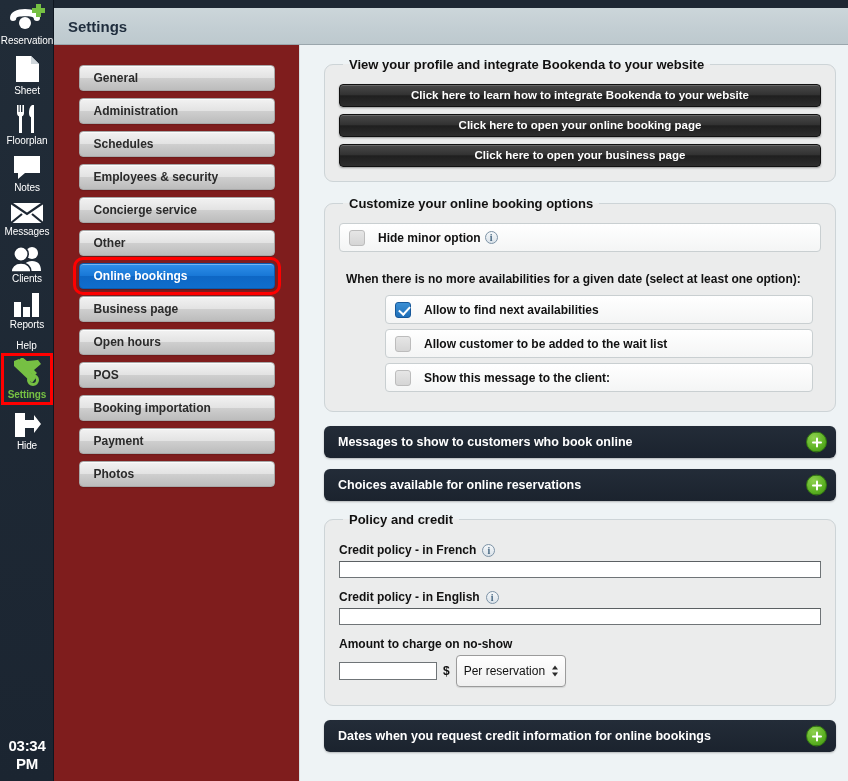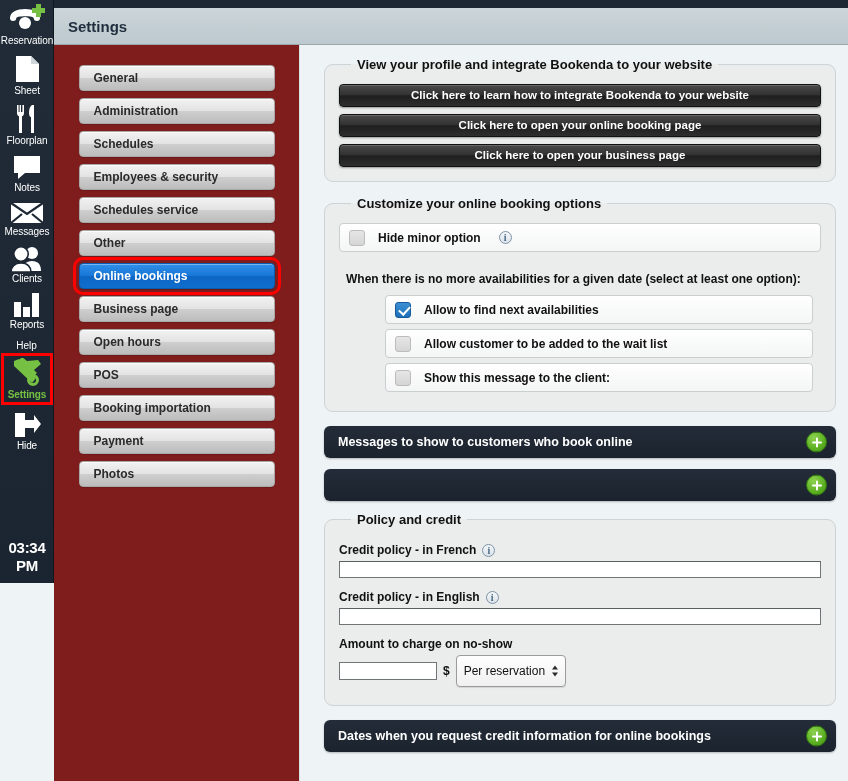--- a/index.html
+++ b/index.html
@@ -7,21 +7,21 @@
   html, body {
     width: 848px; height: 781px;
     font-family: "Liberation Sans", sans-serif;
     overflow: hidden;
     background: #eef3f5;
   }
   #app { position: relative; width: 848px; height: 781px; overflow: hidden; }
 
   
   #sidebar {
-    position: absolute; left: 0; top: 0; width: 54px; height: 583px;
+    position: absolute; left: 0; top: 0; width: 54px; height: 781px;
     background: #1d2733;
     background-image: linear-gradient(180deg, #212c38 0%, #1b2531 100%);
     border-right: 1px solid #0e1620;
     z-index: 5;
   }
   .nav-item {
     width: 54px; padding: 4px 0 3px 0;
     display: flex; flex-direction: column; align-items: center;
     cursor: pointer;
   }
@@ -109,21 +109,21 @@
 
   fieldset.group {
     border: 1px solid #cdd4d7;
     border-radius: 9px;
     background: #ebecec;
     padding: 12px 14px 14px 14px;
     margin-bottom: 14px;
   }
   fieldset.group > legend {
     font-size: 13px; font-weight: bold; color: #111; padding: 0 6px;
-    margin-left: 12px;
+    margin-left: 4px;
   }
 
   .dark-btn {
     display: block; width: 100%; height: 23px; line-height: 21px;
     margin-bottom: 7px; text-align: center;
     background: linear-gradient(180deg,#4a4a4a 0%, #333333 45%, #1f1f1f 52%, #2e2e2e 100%);
     border: 1px solid #111; border-radius: 4px;
     color: #ffffff; font-size: 11.5px; font-weight: bold;
     box-shadow: 0 1px 2px rgba(0,0,0,0.35), inset 0 1px 0 rgba(255,255,255,0.18);
     cursor: pointer;
@@ -151,21 +151,21 @@
     background: linear-gradient(180deg,#3b8fd4 0%, #1f6fb8 100%);
     border: 1px solid #16589a;
   }
   .cbox.checked::after {
     content: "";
     position: absolute; left: 4.5px; top: 1.5px;
     width: 5px; height: 9px;
     border: solid #ffffff; border-width: 0 2.2px 2.2px 0;
     transform: rotate(43deg);
   }
-  .opt-label { display: flex; align-items: center; gap: 18px; }
+  .opt-label { display: flex; align-items: center; gap: 4px; }
 
   .info-icon {
     display: inline-block; width: 13px; height: 13px; border-radius: 50%;
     background: linear-gradient(180deg,#f4f7f9 0%, #dbe3ea 100%);
     border: 1px solid #7d93a6;
     color: #4a6983; font-size: 10px; font-weight: bold;
     text-align: center; line-height: 12px;
     font-family: "Liberation Serif", serif;
     vertical-align: middle; cursor: pointer;
   }
@@ -349,21 +349,21 @@
         <div class="menu-btn">
             <span>Administration</span>
           </div>
         <div class="menu-btn">
             <span>Schedules</span>
           </div>
         <div class="menu-btn">
             <span>Employees &amp; security</span>
           </div>
         <div class="menu-btn">
-            <span>Schedules service</span>
+            <span>Concierge service</span>
           </div>
         <div class="menu-btn">
             <span>Other</span>
           </div>
         <div class="menu-btn selected redbox">
             <span>Online bookings</span>
           </div>
         <div class="menu-btn">
             <span>Business page</span>
           </div>
@@ -421,20 +421,21 @@
             </div>
           </div>
         </fieldset>
 
         <div class="bar">
           <span>Messages to show to customers who book online</span>
           <span class="plus-btn"></span>
         </div>
 
         <div class="bar">
+          <span>Choices available for online reservations</span>
           <span class="plus-btn"></span>
         </div>
 
         <fieldset class="group">
           <legend>Policy and credit</legend>
 
           <div class="field-label">
             <span>Credit policy - in French</span>
             <span class="info-icon">i</span>
           </div>

